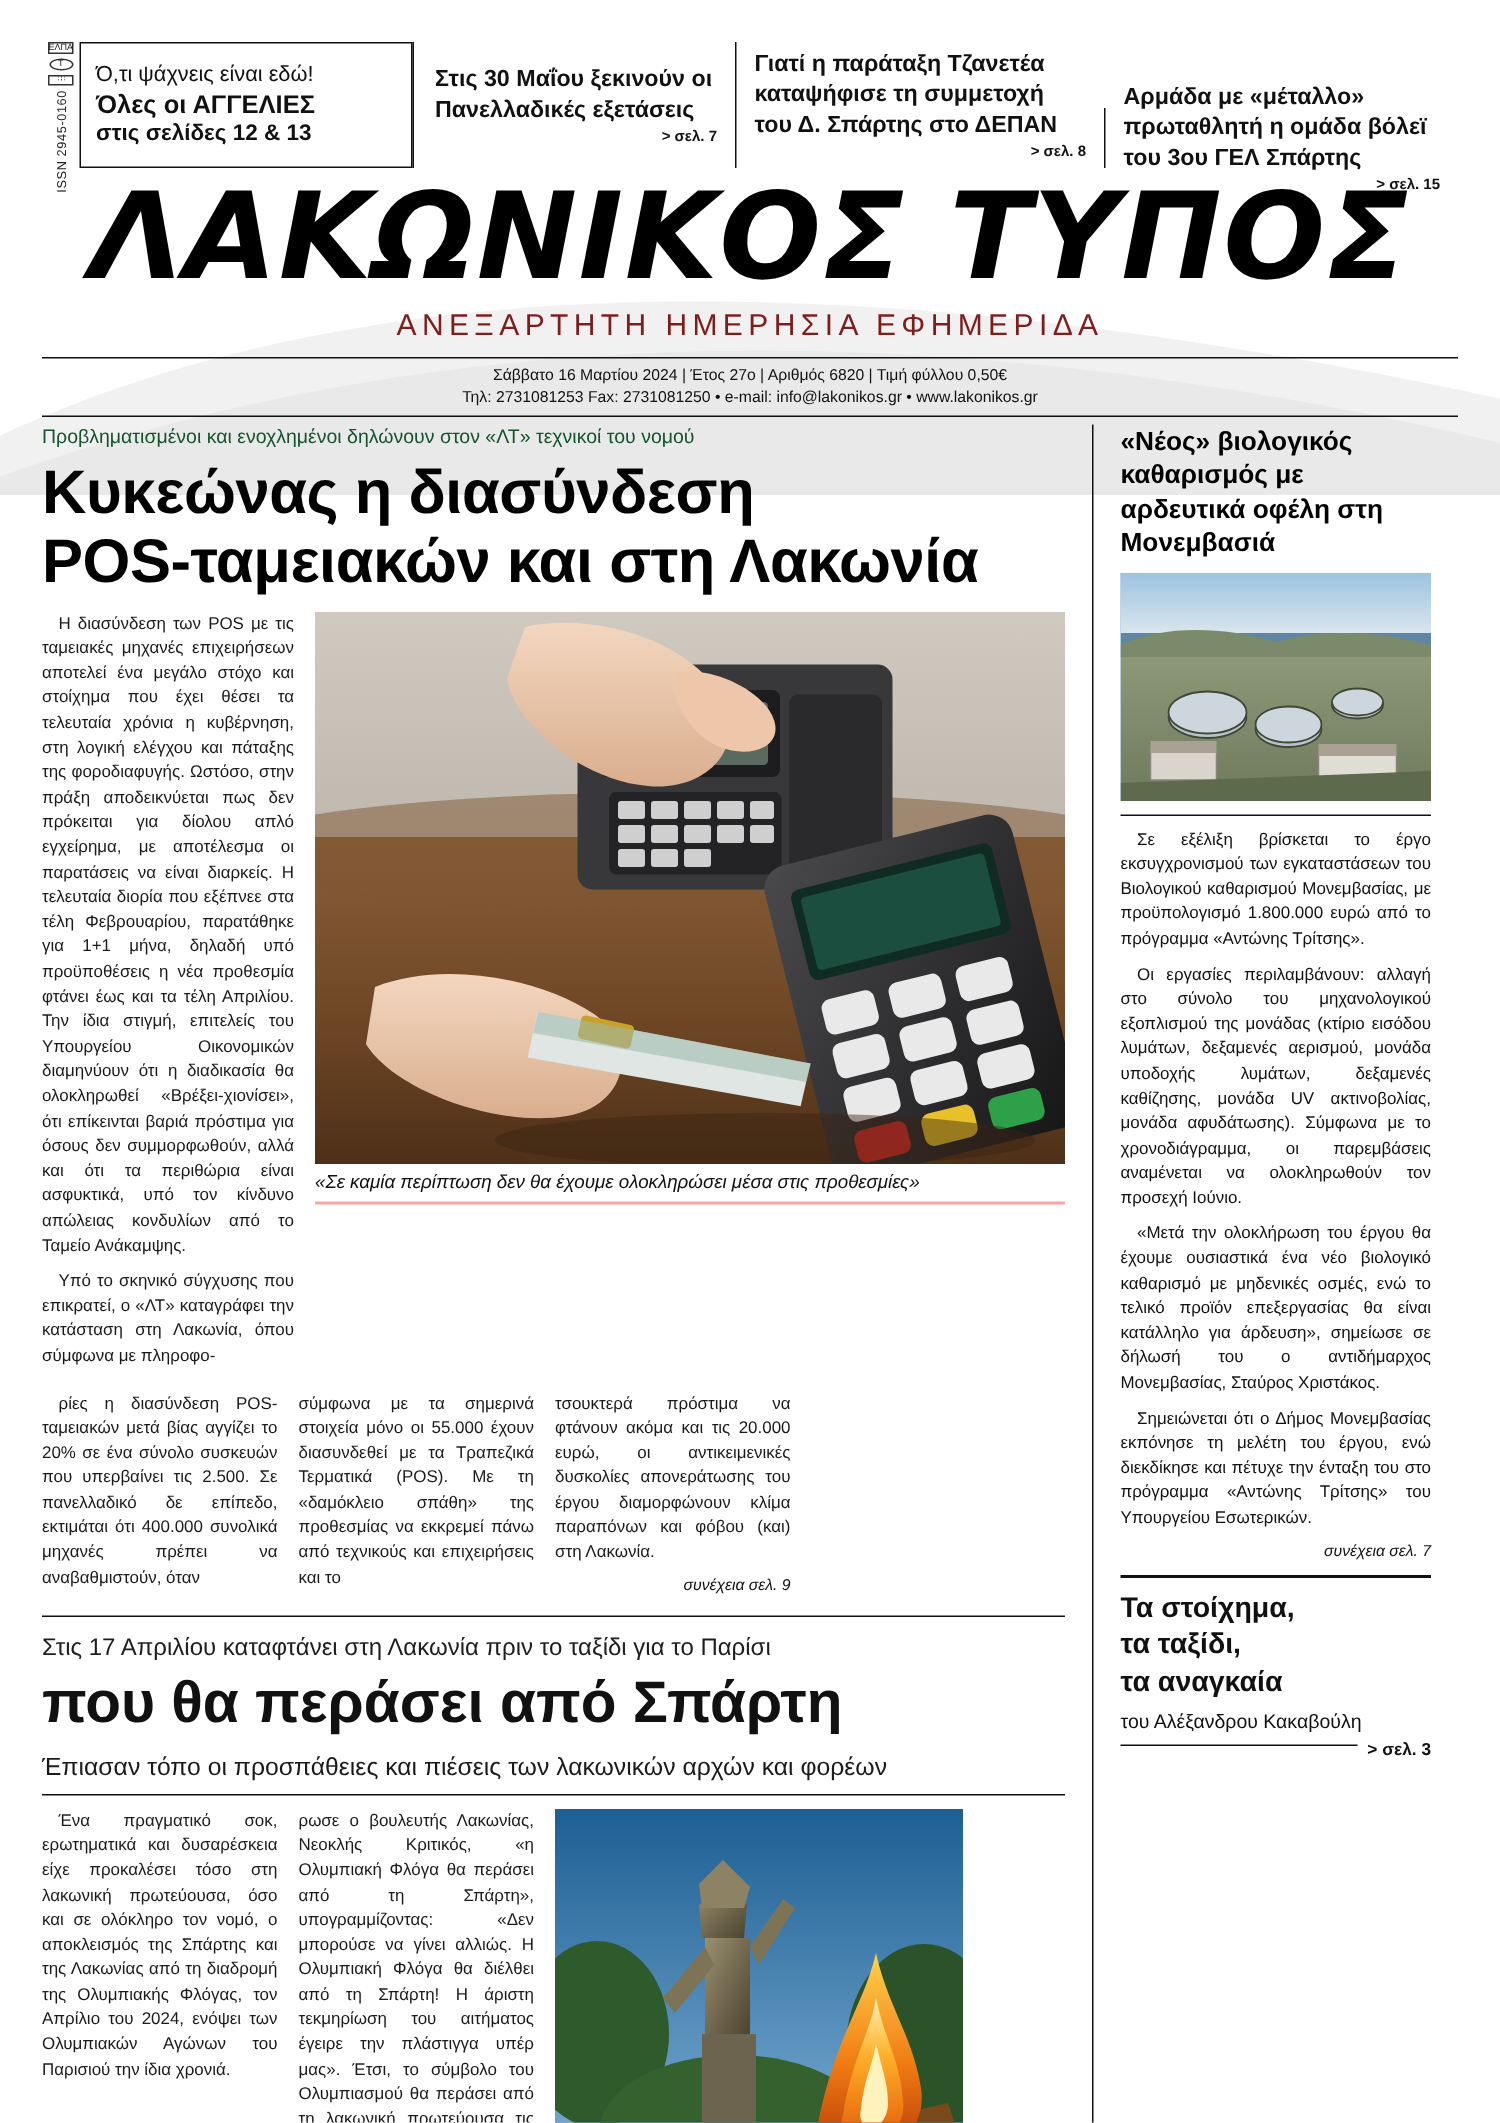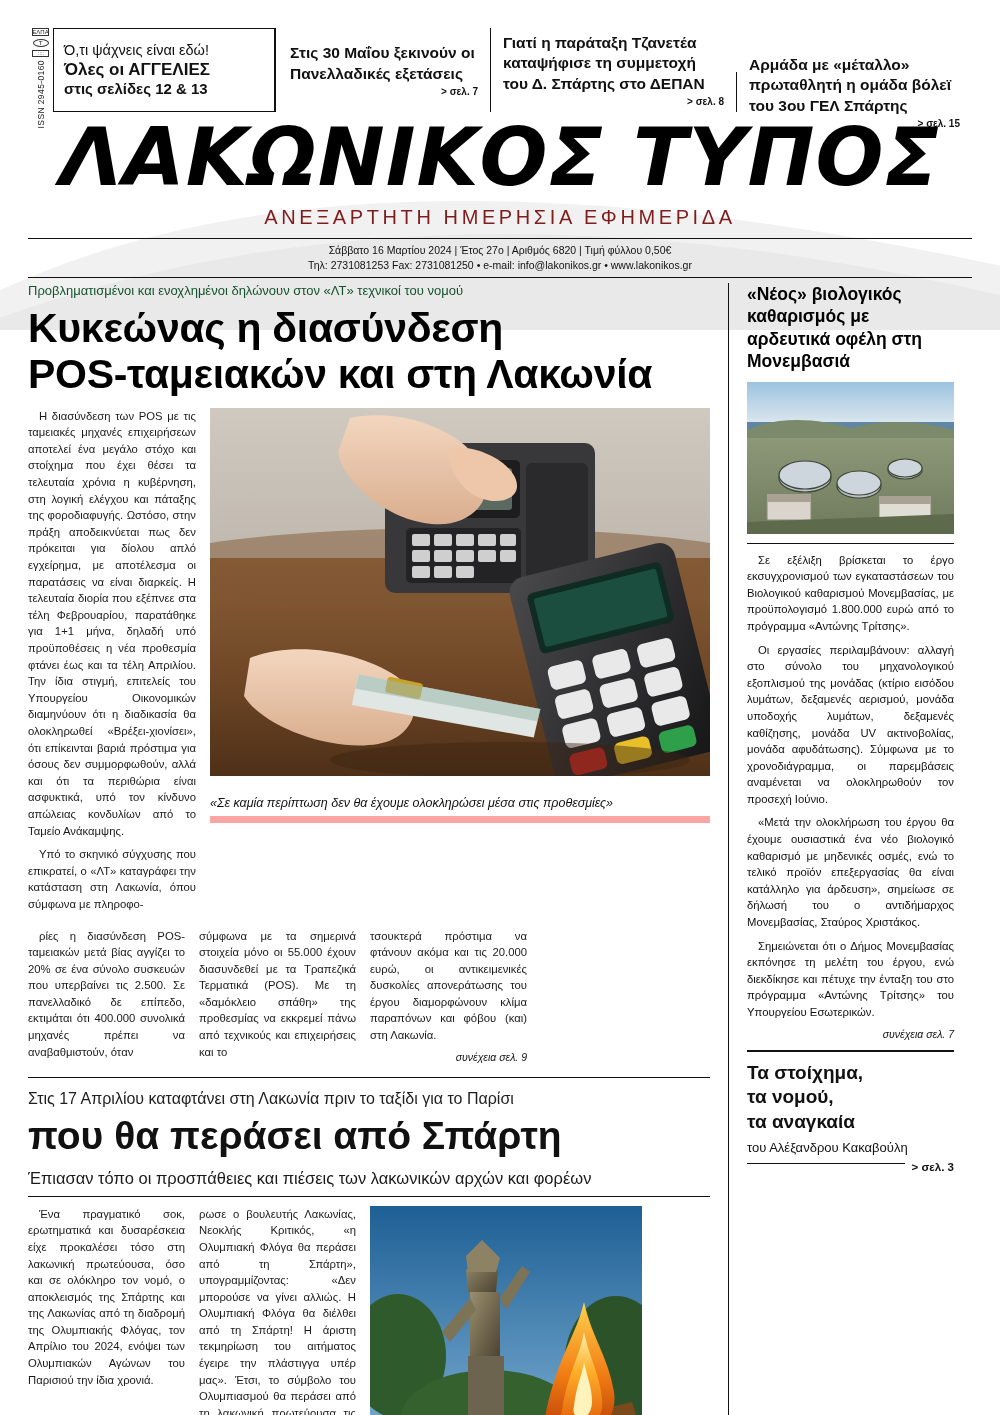--- a/index.html
+++ b/index.html
@@ -167,22 +167,22 @@
   .photo-main {
     width: 500px; height: 368px;
     position: relative;
     overflow: hidden;
     background: #6b4a2e;
   }
   .caption {
     font-size: 12.5px;
     font-style: italic;
     color: #111;
-    padding: 19px 0 5px 0;
-    border-bottom: 7px solid #fca5a5;
+    padding: 4px 0 5px 0;
+    border-bottom: 2px solid #fca5a5;
     line-height: 1.3;
   }
   p.col {
     font-size: 11.3px;
     line-height: 1.47;
     text-align: justify;
     margin: 0 0 7px 0;
     color: #1a1a1a;
   }
   .indent { text-indent: 11px; }
@@ -580,21 +580,21 @@
           <p class="indent">Σε εξέλιξη βρίσκεται το έργο εκσυγχρονισμού των εγκαταστάσεων του Βιολογικού καθαρισμού Μονεμβασίας, με προϋπολογισμό 1.800.000 ευρώ από το πρόγραμμα «Αντώνης Τρίτσης».</p>
           <p class="indent">Οι εργασίες περιλαμβάνουν: αλλαγή στο σύνολο του μηχανολογικού εξοπλισμού της μονάδας (κτίριο εισόδου λυμάτων, δεξαμενές αερισμού, μονάδα υποδοχής λυμάτων, δεξαμενές καθίζησης, μονάδα UV ακτινοβολίας, μονάδα αφυδάτωσης). Σύμφωνα με το χρονοδιάγραμμα, οι παρεμβάσεις αναμένεται να ολοκληρωθούν τον προσεχή Ιούνιο.</p>
           <p class="indent">«Μετά την ολοκλήρωση του έργου θα έχουμε ουσιαστικά ένα νέο βιολογικό καθαρισμό με μηδενικές οσμές, ενώ το τελικό προϊόν επεξεργασίας θα είναι κατάλληλο για άρδευση», σημείωσε σε δήλωσή του ο αντιδήμαρχος Μονεμβασίας, Σταύρος Χριστάκος.</p>
           <p class="indent">Σημειώνεται ότι ο Δήμος Μονεμβασίας εκπόνησε τη μελέτη του έργου, ενώ διεκδίκησε και πέτυχε την ένταξη του στο πρόγραμμα «Αντώνης Τρίτσης» του Υπουργείου Εσωτερικών.</p>
           <div class="rc-contin">συνέχεια σελ. 7</div>
         </div>
 
         <div class="rc-bottom">
           <div class="rc-bottom-title">
             <div>Τα στοίχημα,</div>
-            <div>τα νομού,</div>
+            <div>τα ταξίδι,</div>
             <div>τα αναγκαία</div>
           </div>
           <div class="rc-bottom-author">του Αλέξανδρου Κακαβούλη</div>
           <div class="arrow-line">
             <span class="dash"></span>
             <span class="rc-bottom-ref">&gt; σελ. 3</span>
           </div>
         </div>
 
       </div>

